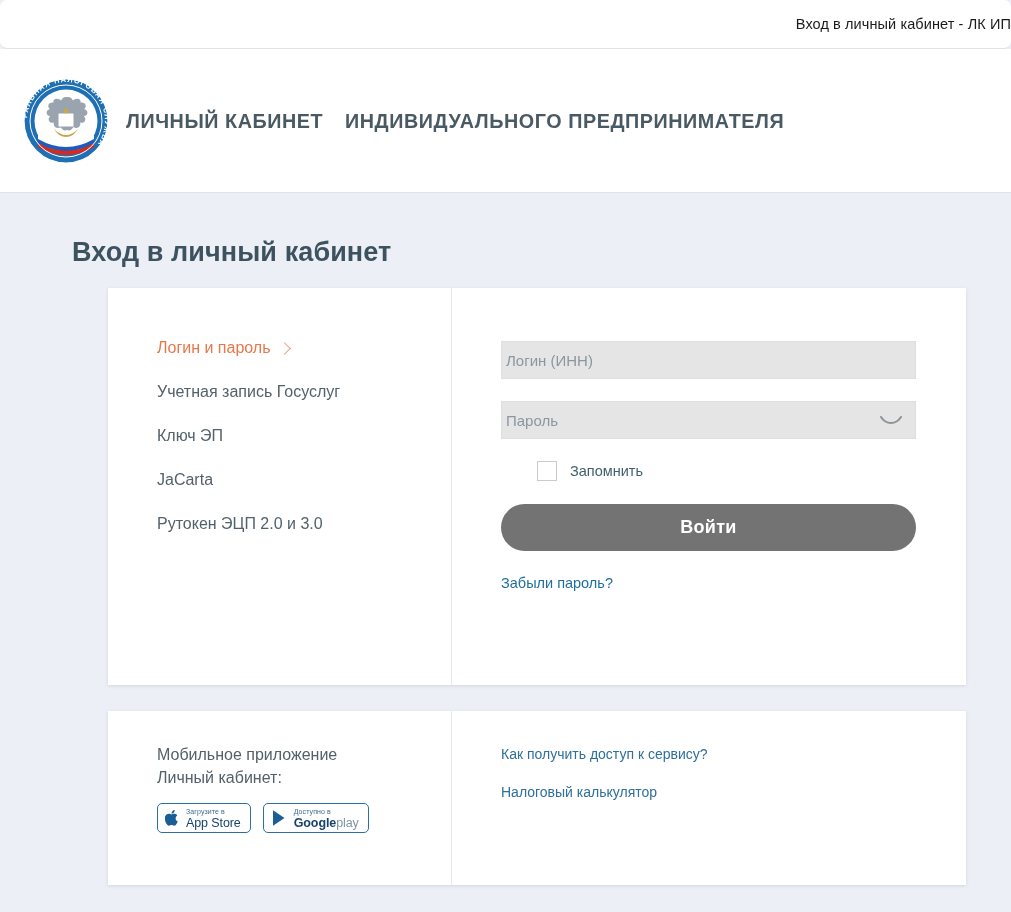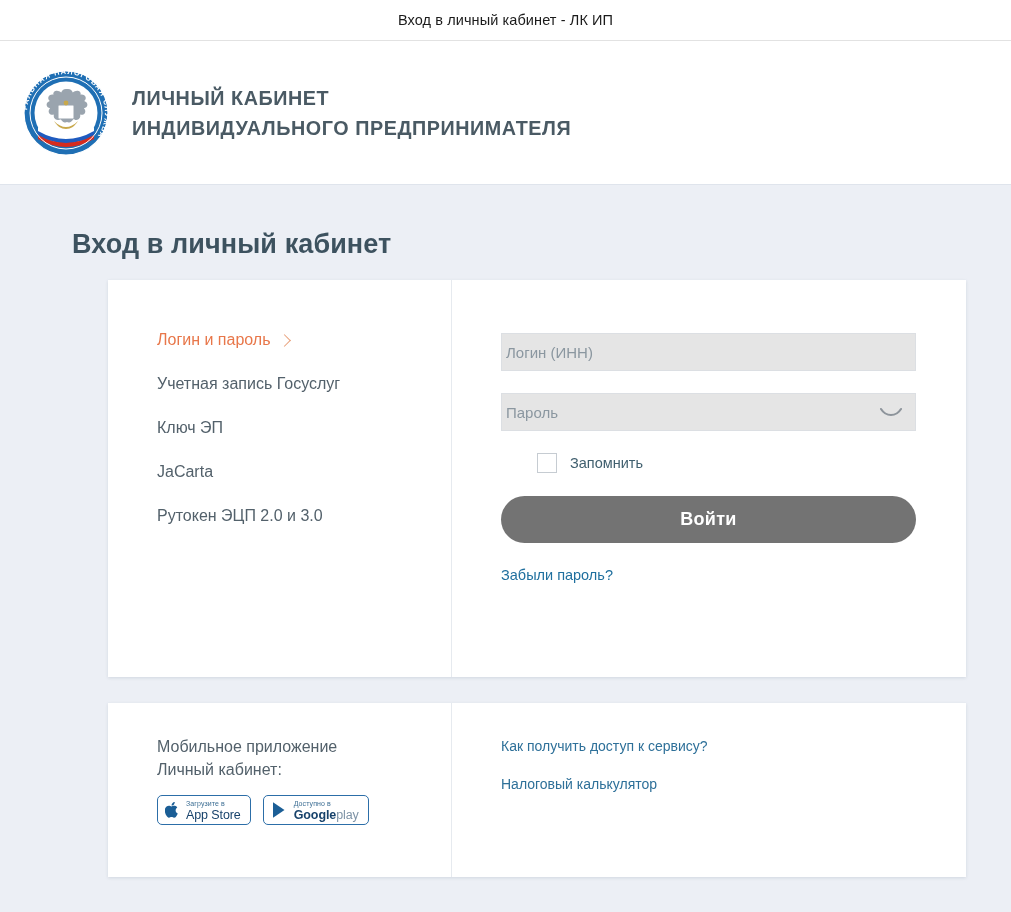--- a/index.html
+++ b/index.html
@@ -10,27 +10,28 @@
     width: 1011px;
     height: 912px;
     background: #eceff5;
     font-family: "Liberation Sans", "DejaVu Sans", sans-serif;
     overflow: hidden;
     -webkit-font-smoothing: antialiased;
   }
 
   
   .titlebar {
-    height: 41px;
+    height: 49px;
     background: #ffffff;
     border-bottom: 1px solid #e2e2e2;
     display: flex;
     align-items: center;
-    justify-content: center;
-    box-sizing: border-box;
+    justify-content: flex-end;
+    box-sizing: border-box;
+    border-radius: 7px;
   }
   .titlebar-text {
     font-size: 14.5px;
     color: #1b1b1b;
     letter-spacing: .1px;
     white-space: nowrap;
   }
 
   
   .site-header {
@@ -42,23 +43,22 @@
     align-items: center;
     padding-left: 14px;
   }
   .logo-wrap {
     width: 104px;
     height: 104px;
     flex: 0 0 104px;
     position: relative;
   }
   .brand-text {
-    margin-left: 14px;
-    display: flex;
-    flex-direction: column;
+    margin-left: 8px;
+    display: flex;
     justify-content: center;
     gap: 9px;
   }
   .brand-line {
     font-size: 21px;
     font-weight: bold;
     color: #4a5a64;
     letter-spacing: .6px;
     line-height: 1;
     transform: scaleX(.94);

